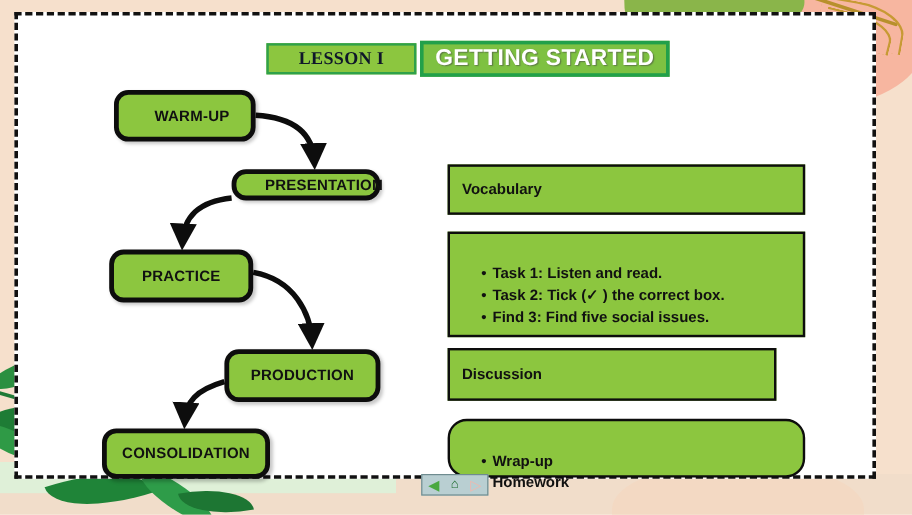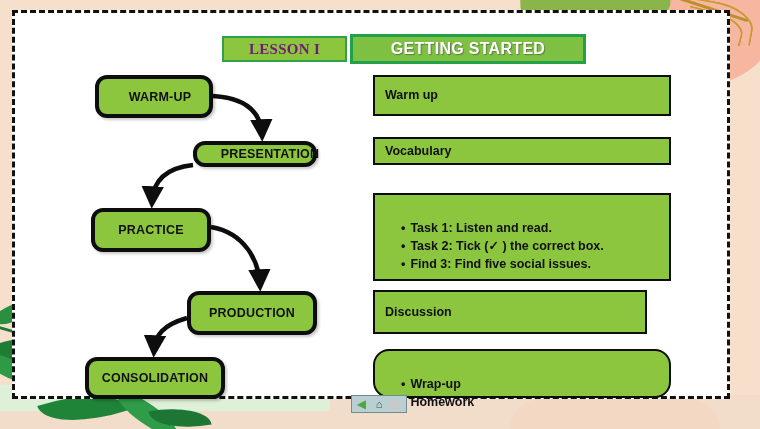--- a/index.html
+++ b/index.html
@@ -107,33 +107,33 @@
     display: flex;
     align-items: center;
     justify-content: center;
     letter-spacing: .3px;
   }
   #pill-lesson {
     left: 207px; top: 23px;
     width: 125px; height: 26px;
     background: #8cc63f;
     border: 2px solid #2fa14a;
-    color: #701a75;
+    color: #0f172a;
     font-family: "Liberation Serif", serif;
     font-weight: bold;
     font-size: 15px;
   }
   #pill-topic {
     left: 335px; top: 21px;
-    width: 236px; height: 30px;
+    width: 208px; height: 30px;
     background: #7ec142;
     border: 3px solid #22a04a;
     color: #ffffff;
     font-weight: bold;
-    font-size: 16px;
+    font-size: 19px;
     text-shadow: 1px 1px 1px rgba(70,70,70,.55);
   }
 
   
   .flowbox {
     position: absolute;
     box-sizing: border-box;
     background: #8cc63f;
     border: 4px solid #0d0d0d;
     border-radius: 12px;
@@ -172,21 +172,21 @@
     font-size: 12.5px;
     padding: 8px 10px;
     line-height: 1.45;
   }
   .contentbox.center { display: flex; align-items: center; }
   .contentbox ul { margin: 16px; padding: 0; list-style: none; }
   .contentbox li { white-space: nowrap; }
   .contentbox li .b { margin-right: 5px; }
 
   #cb-0 { left: 358px; top: 62px;  width: 298px; height: 41px; }
-  #cb-1 { left: 358px; top: 124px; width: 298px; height: 28px; text-align: center; }
+  #cb-1 { left: 358px; top: 124px; width: 298px; height: 42px; text-align: center; }
   #cb-2 { left: 358px; top: 180px; width: 298px; height: 88px; }
   #cb-3 { left: 358px; top: 277px; width: 274px; height: 44px; }
   #cb-4 { left: 358px; top: 336px; width: 298px; height: 49px; border-radius: 16px; }
 
   
   #navbar {
     position: absolute;
     left: 351px; top: 395px;
     width: 56px; height: 18px;
     background: #b9cfd2;
@@ -239,23 +239,20 @@
       <path d="M 196 214 C 230 220 244 248 245 272" stroke="#0d0d0d" stroke-width="4.5" fill="none" marker-end="url(#ah)"></path>
       <path d="M 172 305 C 148 312 140 322 139 338" stroke="#0d0d0d" stroke-width="4.5" fill="none" marker-end="url(#ah)"></path>
     </svg>
 
     <div class="flowbox" id="flow-0">WARM-UP</div>
     <div class="flowbox" id="flow-1">PRESENTATION</div>
     <div class="flowbox" id="flow-2">PRACTICE</div>
     <div class="flowbox" id="flow-4">CONSOLIDATION</div>
     <div class="flowbox" id="flow-3">PRODUCTION</div>
 
-    <div class="contentbox center" id="cb-0">
-      <span>Warm up</span>
-    </div>
 
     <div class="contentbox center" id="cb-1">
       <span>Vocabulary</span>
     </div>
 
     <div class="contentbox" id="cb-2">
       <ul>
         <li>
           <span class="b">•</span><span>Task 1: Listen and read.</span>
         </li>

